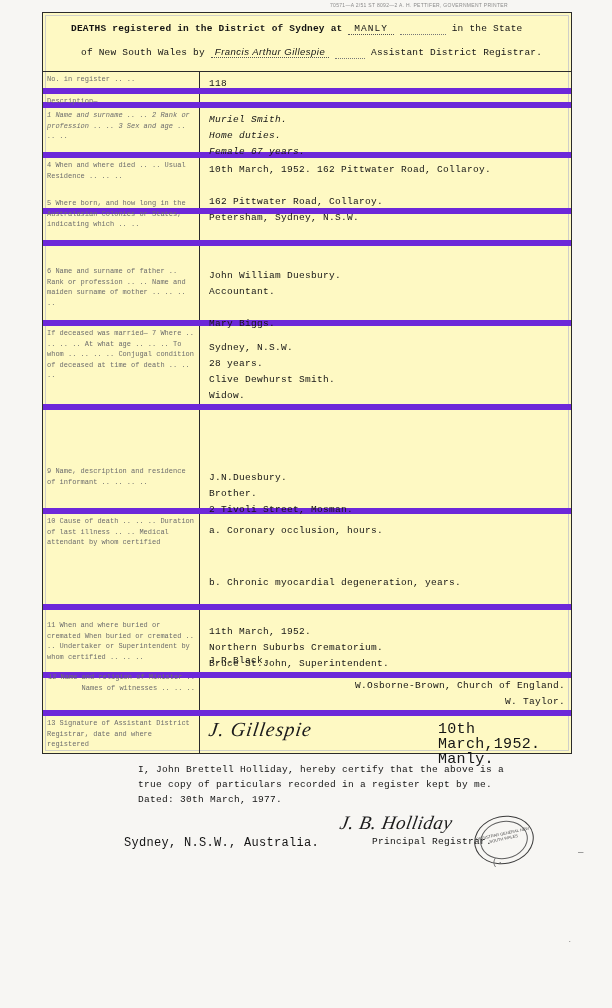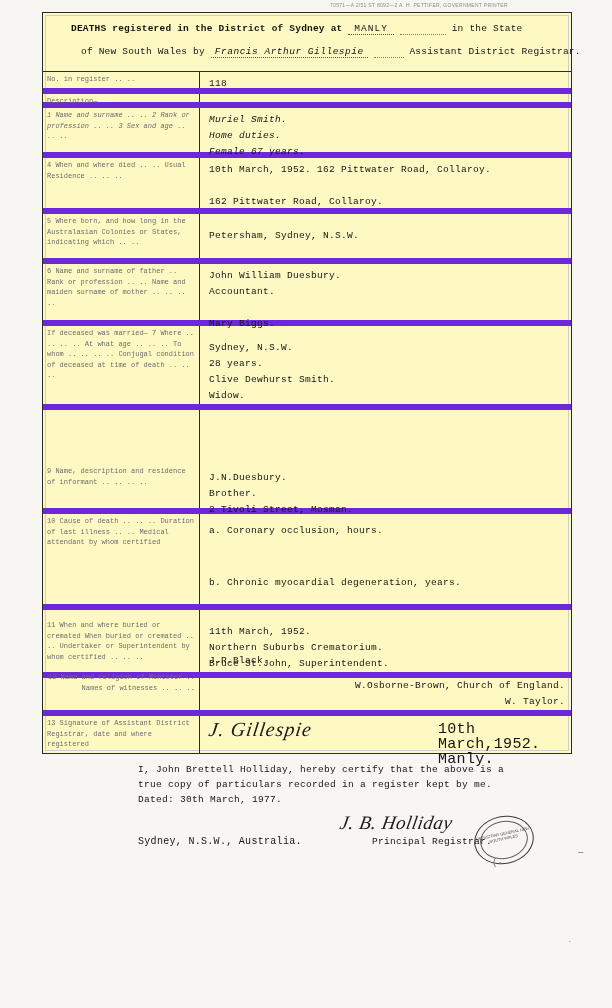--- a/index.html
+++ b/index.html
@@ -43,21 +43,21 @@
     white-space:nowrap;
   }
   .hs{font-weight:bold;}
   .fill{
     font-family:"Liberation Mono",monospace;
     letter-spacing:1px;
     border-bottom:1px dotted #555;
     padding:0 6px;
   }
   .fill-hand{
-    font-family:Liberation Mono, monospace;
+    font-family:Liberation Sans, sans-serif;
     font-style:italic;
     letter-spacing:.5px;
     border-bottom:1px dotted #555;
     padding:0 4px;
   }
   .dots{border-bottom:1px dotted #777;display:inline-block;}
   
   .tbl{
     position:absolute;left:0;top:58px;width:528px;height:681px;
     border-top:1px solid #2b2b2b;
@@ -97,21 +97,21 @@
     position:absolute;left:395px;top:6px;font-size:15px;line-height:15px;
     letter-spacing:.3px;white-space:pre-line;
   }
   
   .cert{
     position:absolute;left:138px;top:762px;width:420px;
     font-size:9.5px;line-height:15px;letter-spacing:.3px;
     white-space:pre-line;
   }
   .footer-left{
-    position:absolute;left:138px;top:836px;font-size:10px;letter-spacing:.3px;
+    position:absolute;left:124px;top:836px;font-size:12px;letter-spacing:.3px;
   }
   .footer-right{
     position:absolute;left:372px;top:836px;font-size:9.5px;letter-spacing:.3px;
   }
   .sig2{
     position:absolute;left:340px;top:812px;
     font-family:"Liberation Serif",serif;font-style:italic;font-size:19px;
     transform:skewX(-10deg);letter-spacing:.5px;color:#1b1b1b;
   }
   .seal{
@@ -181,21 +181,21 @@
 
       <div class="row" style="top:86px;height:56px;">
         <div class="lab">4  When and where died    ..      ..
 
    Usual Residence  ..      ..      ..</div>
         <div class="val">10th March, 1952.    162 Pittwater Road, Collaroy.
 
 162 Pittwater Road, Collaroy.</div>
       </div>
 
-      <div class="row" style="top:142px;height:50px;">
+      <div class="row" style="top:124px;height:50px;">
         <div class="lab">5  Where born, and how long in the
    Australasian  Colonies  or  States,
    indicating which     ..      ..</div>
         <div class="val" style="top:14px;">Petersham, Sydney, N.S.W.</div>
       </div>
 
       <div class="row" style="top:192px;height:62px;">
         <div class="lab">6  Name and surname of father    ..
    Rank or profession   ..      ..
    Name  and  maiden  surname  of

